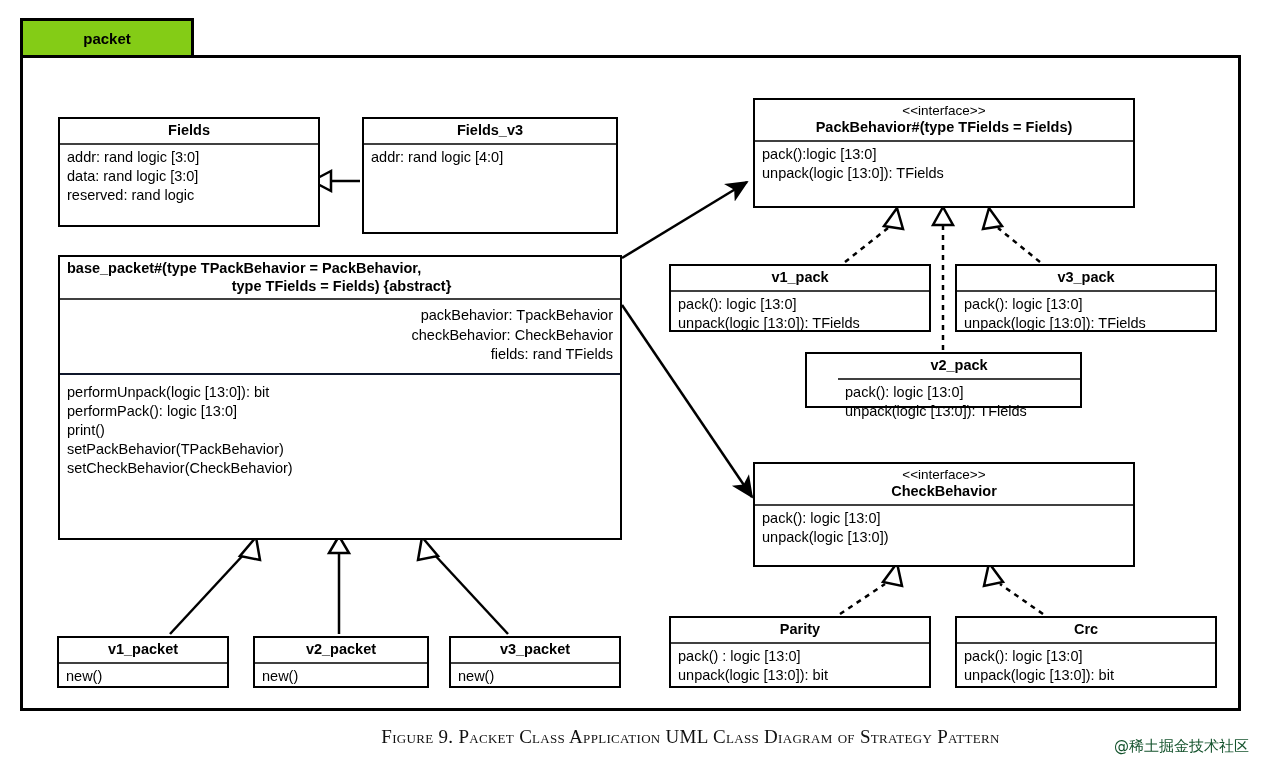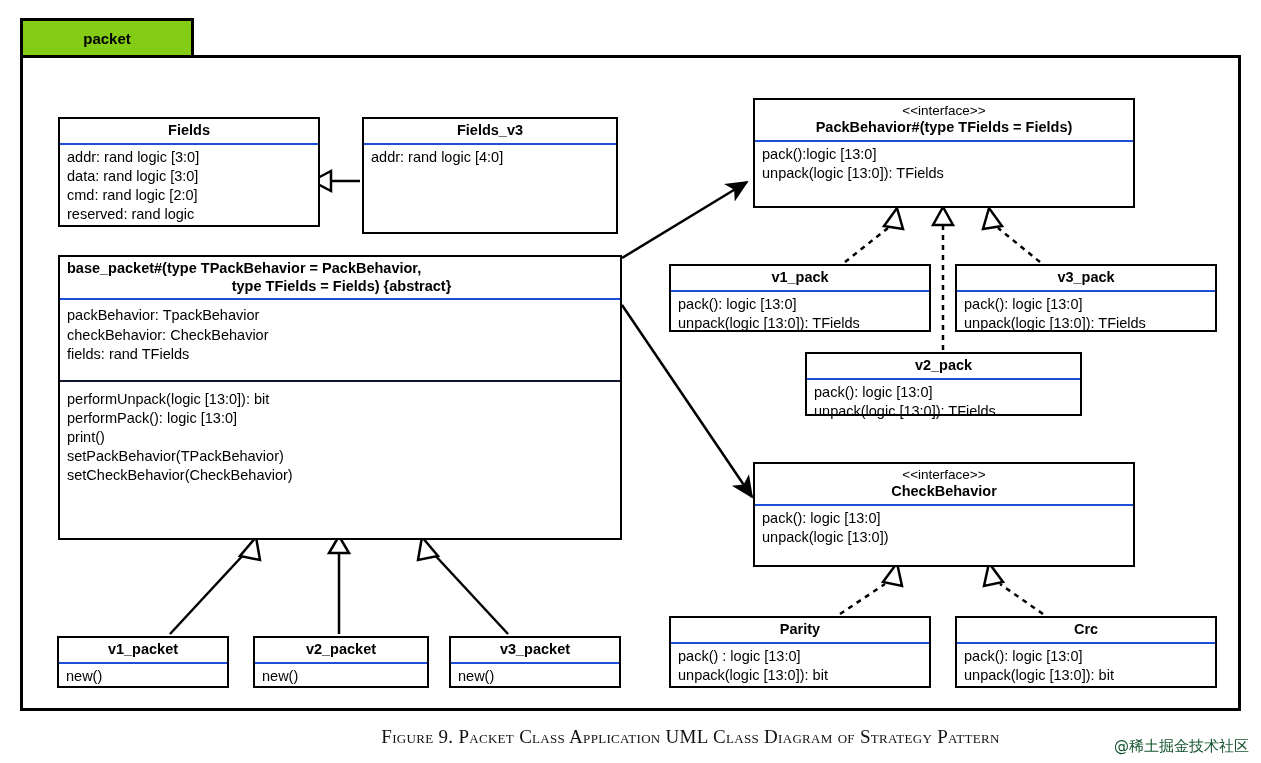--- a/index.html
+++ b/index.html
@@ -42,21 +42,21 @@
   .uml {
     position: absolute;
     border: 2px solid #000;
     box-sizing: border-box;
     background: #fff;
     z-index: 3;
     font-size: 14.5px;
     color: #000;
   }
   .uml .hdr {
-    border-bottom: 2px solid #1d4ed8;
+    border-bottom: 2px solid #404040;
     text-align: center;
     font-weight: bold;
     padding: 3px 4px;
     line-height: 1.22;
     box-sizing: border-box;
   }
   .uml .hdr.left {
     text-align: left;
     padding-left: 7px;
   }
@@ -176,38 +176,37 @@
       <line x1="1043" y1="614" x2="1000" y2="584" stroke="#000" stroke-width="2.5" stroke-dasharray="5,5"></line>
       <polygon points="989,563 984,586 1003,582" fill="#fff" stroke="#000" stroke-width="2.5"></polygon>
     </g>
   </svg>
 
   <div class="uml" style="left:58px; top:117px; width:262px; height:110px;">
     <div class="hdr">Fields</div>
     <div class="cmp">
       <div>addr: rand logic [3:0]</div>
       <div>data: rand logic [3:0]</div>
-      <div>cmd: rand logic [2:0]</div>
       <div>reserved: rand logic</div>
     </div>
   </div>
 
   <div class="uml" style="left:362px; top:117px; width:256px; height:117px;">
     <div class="hdr">Fields_v3</div>
     <div class="cmp" style="height:86px;">
       <div>addr: rand logic [4:0]</div>
     </div>
   </div>
 
   <div class="uml" style="left:58px; top:255px; width:564px; height:285px;">
     <div class="hdr left">
       <span>base_packet#(type TPackBehavior = PackBehavior,</span>
       <span class="ind">type TFields = Fields) {abstract}</span>
     </div>
-    <div class="cmp" style="padding-top:6px; padding-bottom:16px;">
+    <div class="cmp" style="padding-top:6px; padding-bottom:9px;text-align:right;">
       <div>packBehavior: TpackBehavior</div>
       <div>checkBehavior: CheckBehavior</div>
       <div>fields: rand TFields</div>
     </div>
     <div class="cmp" style="padding-top:8px;">
       <div>performUnpack(logic [13:0]): bit</div>
       <div>performPack(): logic [13:0]</div>
       <div>print()</div>
       <div>setPackBehavior(TPackBehavior)</div>
       <div>setCheckBehavior(CheckBehavior)</div>
@@ -255,21 +254,21 @@
   </div>
 
   <div class="uml" style="left:955px; top:264px; width:262px; height:68px;">
     <div class="hdr">v3_pack</div>
     <div class="cmp">
       <div>pack(): logic [13:0]</div>
       <div>unpack(logic [13:0]): TFields</div>
     </div>
   </div>
 
-  <div class="uml" style="left:805px; top:352px; width:277px; height:64px;">
+  <div class="uml" style="left:805px; top:352px; width:277px; height:56px;padding-left:31px;">
     <div class="hdr">v2_pack</div>
     <div class="cmp">
       <div>pack(): logic [13:0]</div>
       <div>unpack(logic [13:0]): TFields</div>
     </div>
   </div>
 
   <div class="uml" style="left:753px; top:462px; width:382px; height:105px;">
     <div class="hdr">
       <span class="stereo">&lt;&lt;interface&gt;&gt;</span>

